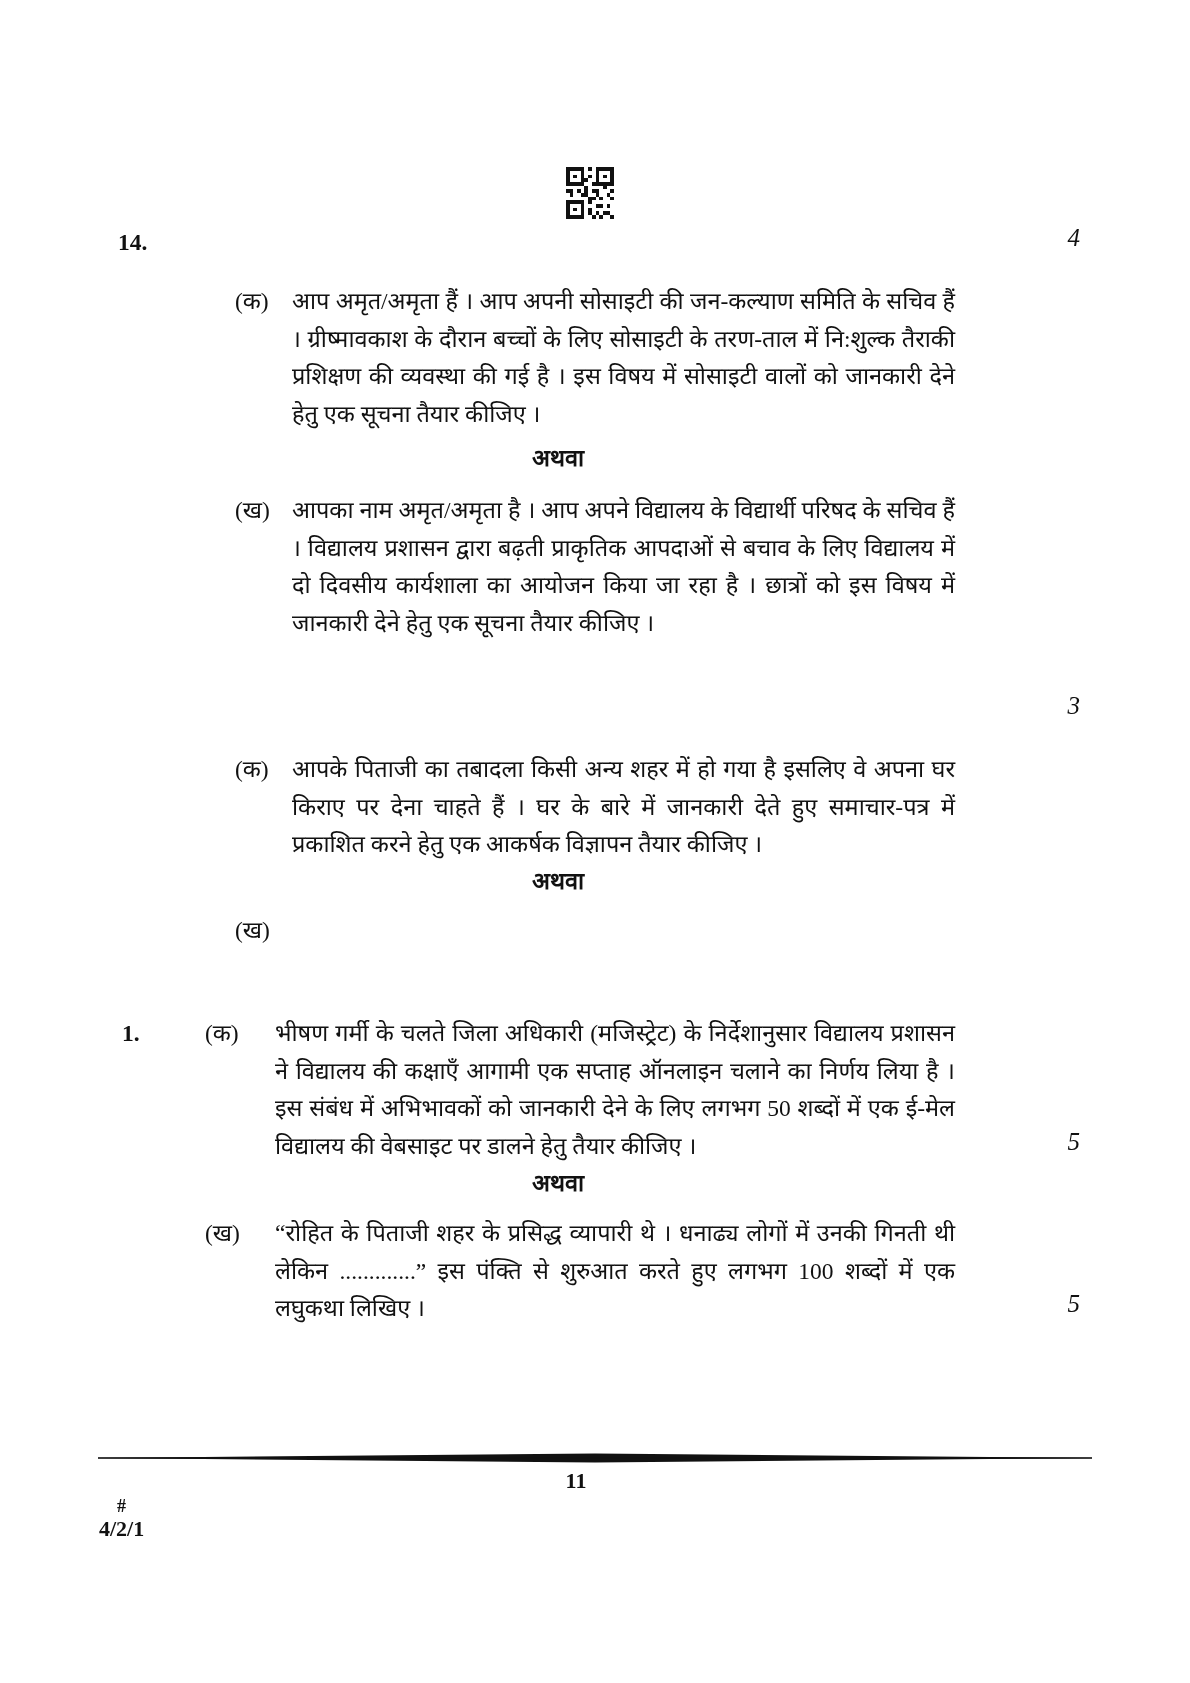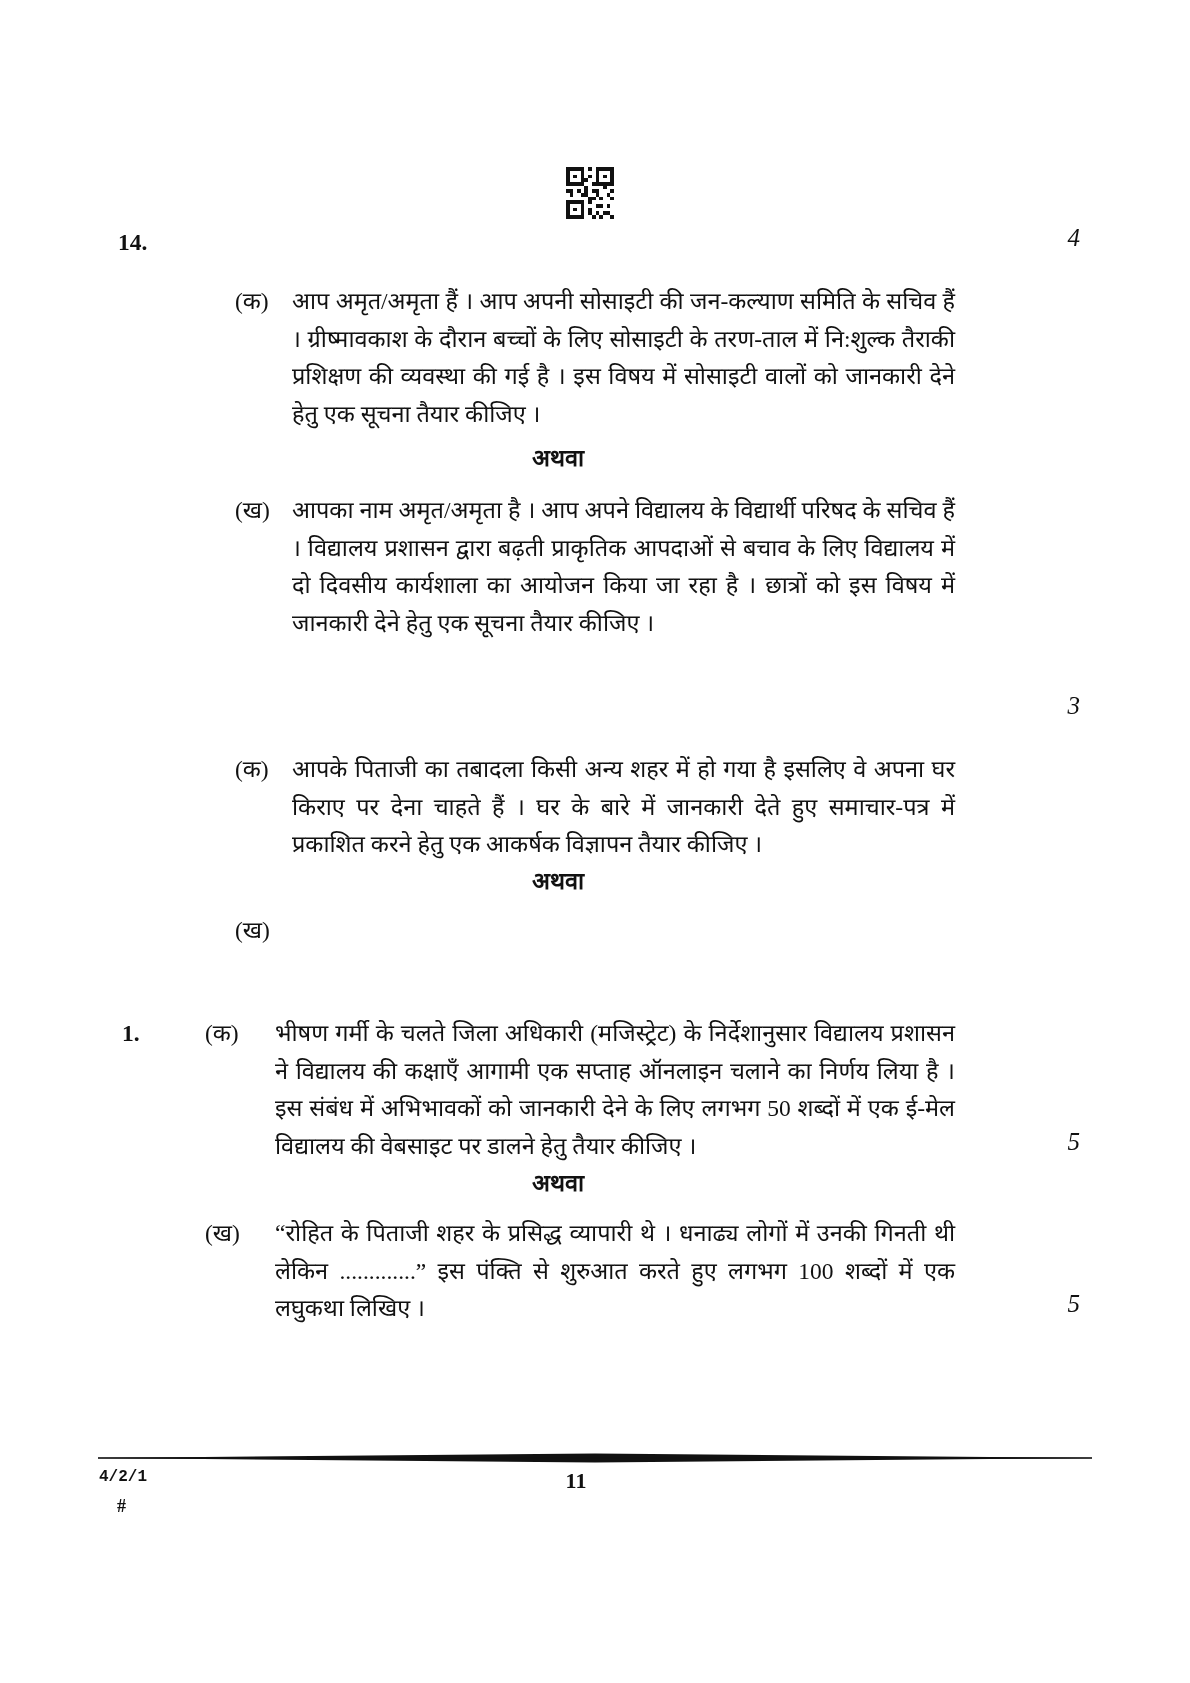--- a/index.html
+++ b/index.html
@@ -42,21 +42,21 @@
   }
 
   .marks{
     position:absolute;left:1040px;width:40px;
     font-size:25px;font-style:italic;text-align:right;
   }
 
   .rule{position:absolute;left:98px;top:1451px;width:994px;height:12px;}
   .rule svg{width:100%;height:100%;}
 
-  .paper-code{position:absolute;left:99px;top:1468px;font-size:16px;font-weight:bold;font-family:Liberation Mono, monospace;}
+  .paper-code{position:absolute;left:99px;top:1516px;font-size:22px;font-weight:bold;}
   .hash-mark{position:absolute;left:117px;top:1496px;font-size:18px;font-weight:bold;}
   .page-number{position:absolute;left:197px;top:1468px;width:758px;text-align:center;font-size:22px;font-weight:bold;}
 </style>
 </head>
 <body>
 
 <div class="page">
 
   <div class="qr">
     <svg viewBox="0 0 13 14" xmlns="http://www.w3.org/2000/svg" shape-rendering="crispEdges">

